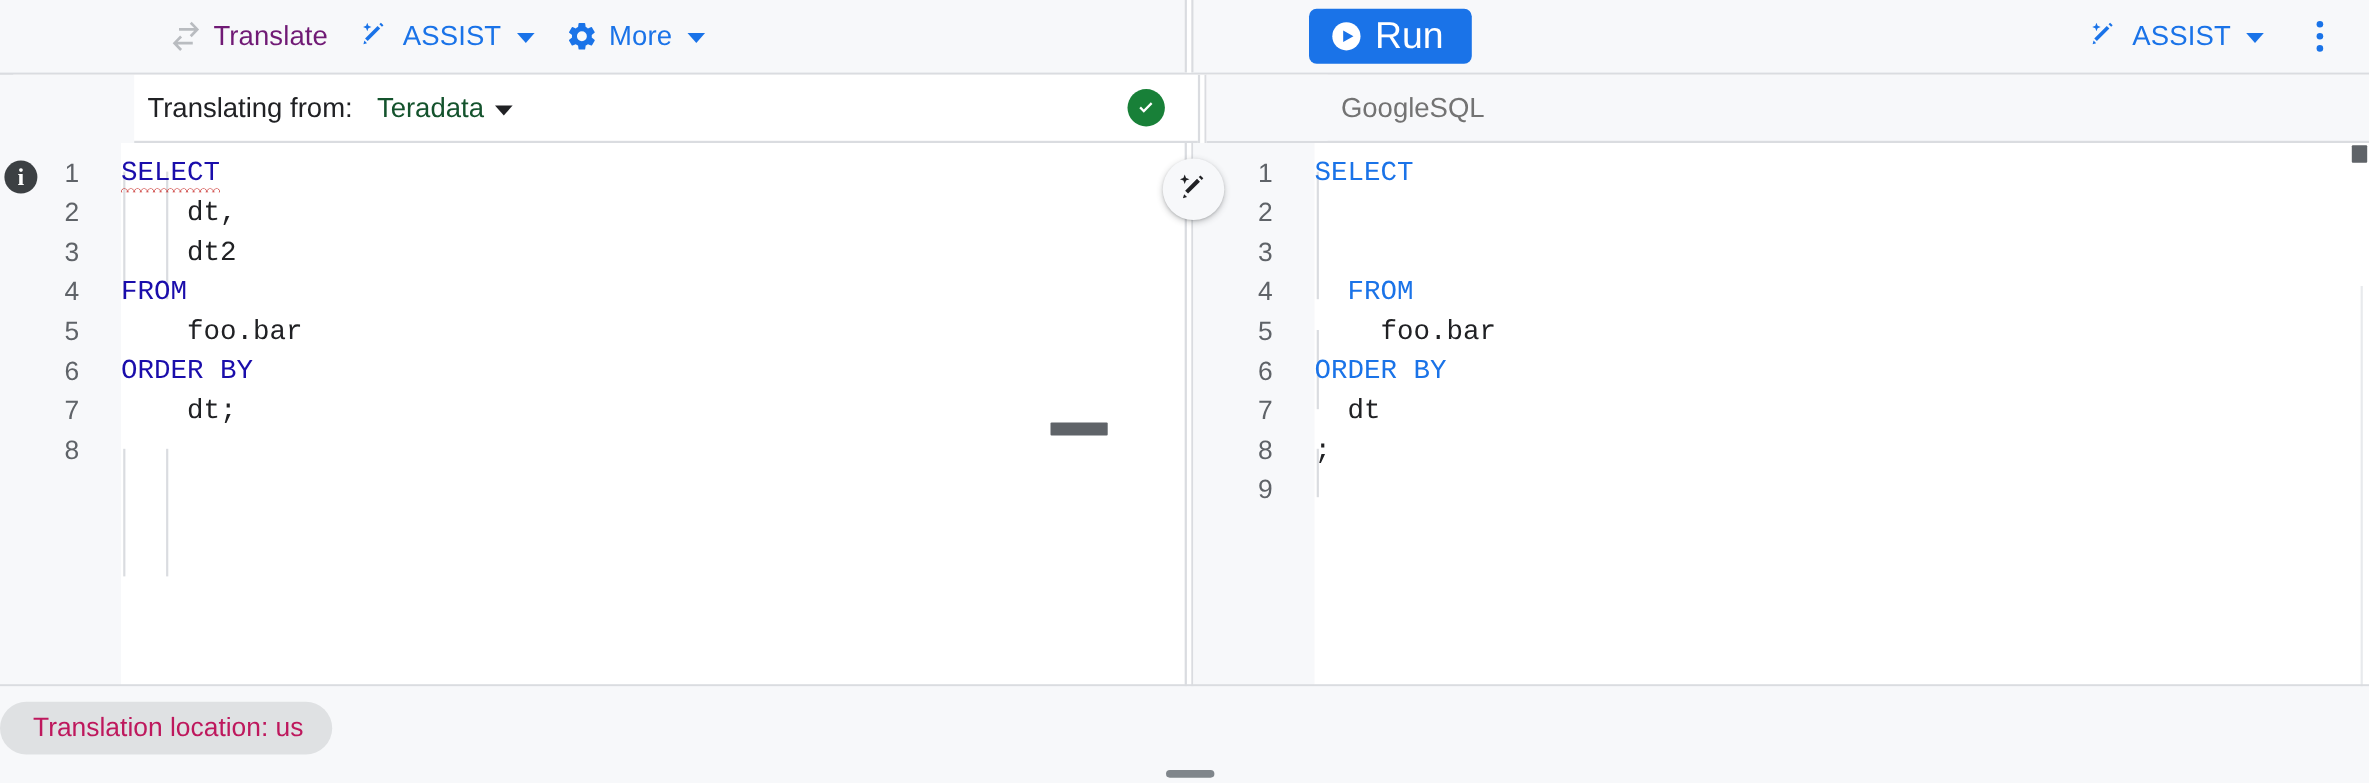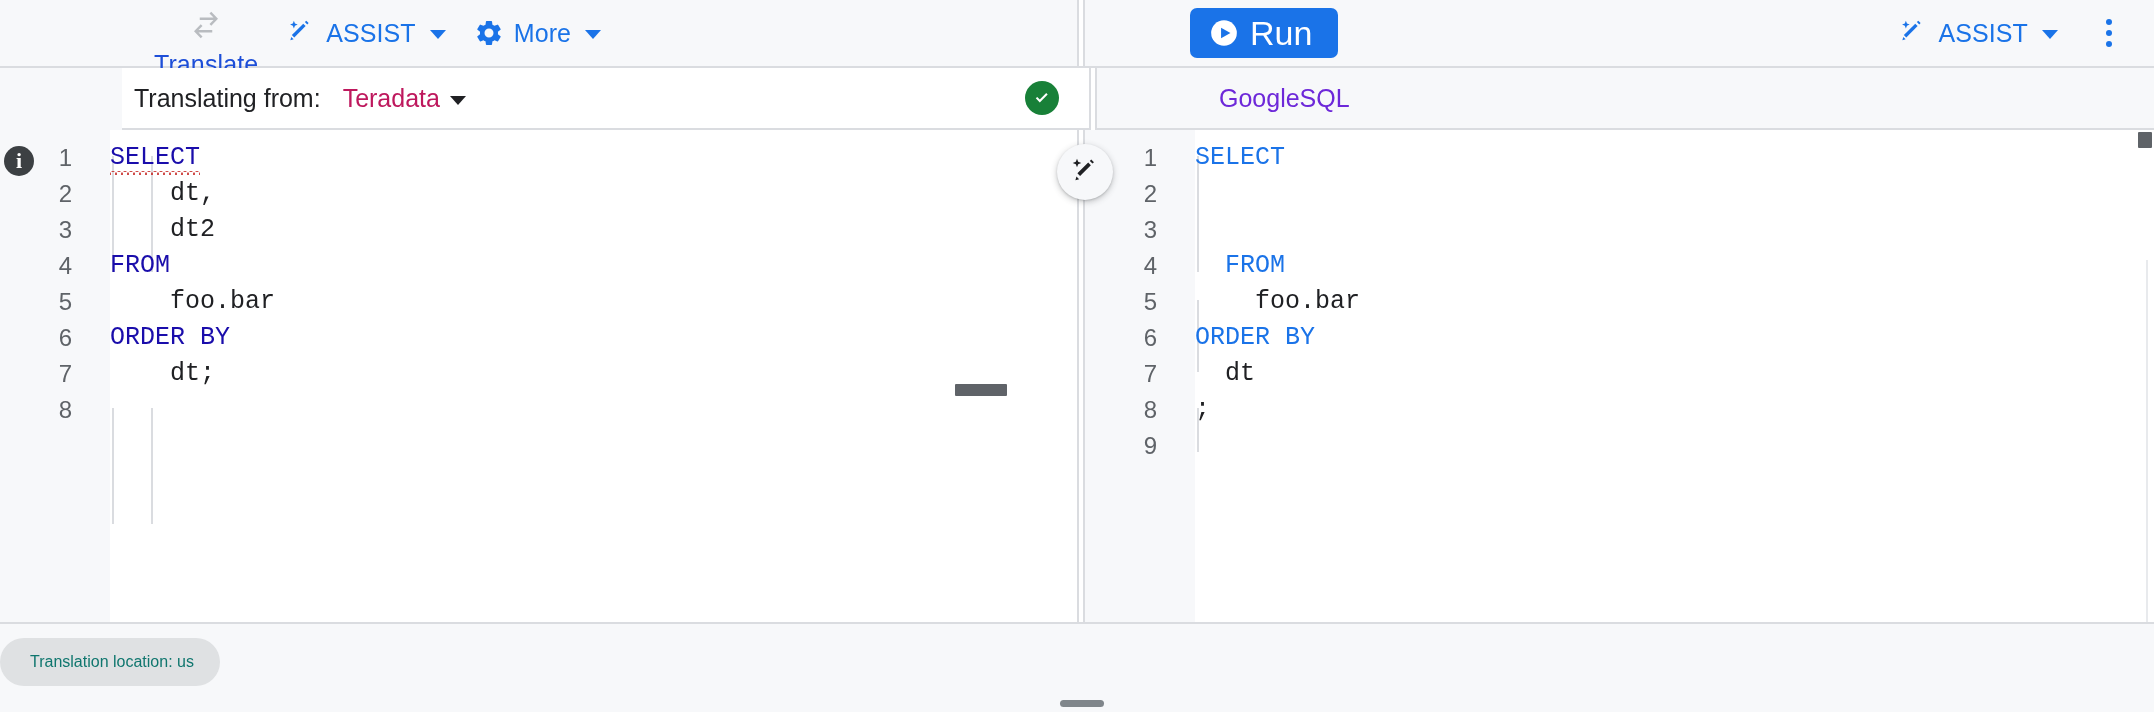--- a/index.html
+++ b/index.html
@@ -61,21 +61,21 @@
     border: none;
     background: transparent;
     color: #1a73e8;
     font-family: "Liberation Sans", sans-serif;
     font-size: 25px;
     letter-spacing: 0.1px;
     cursor: pointer;
     border-radius: 6px;
     white-space: nowrap;
   }
-  .tb-btn.disabled { color: #1d4ed8; cursor: default; flex-direction: column; }
+  .tb-btn.disabled { color: #701a75; cursor: default; }
   .tb-btn .caret {
     display: inline-block;
     width: 0; height: 0;
     border-left: 8px solid transparent;
     border-right: 8px solid transparent;
     border-top: 9px solid currentColor;
     margin-left: 4px;
     margin-top: 3px;
   }
   .tb-icon { display: inline-flex; align-items: center; justify-content: center; }
@@ -145,21 +145,21 @@
     font-size: 25px;
     color: #202124;
     white-space: nowrap;
   }
   .lang-select {
     display: inline-flex;
     align-items: center;
     gap: 10px;
     margin-left: 22px;
     font-size: 25px;
-    color: #be185d;
+    color: #14532d;
     cursor: pointer;
     white-space: nowrap;
   }
   .lang-select .caret {
     display: inline-block;
     width: 0; height: 0;
     border-left: 8px solid transparent;
     border-right: 8px solid transparent;
     border-top: 9px solid #202124;
     margin-top: 4px;
@@ -189,21 +189,21 @@
     display: flex;
     align-items: center;
     border-bottom: 2px solid #dadce0;
   }
   .lang-right-gutter {
     width: 110px; height: 100%;
     background: #f7f8fa;
   }
   .lang-right-name {
     font-size: 25px;
-    color: #6d28d9;
+    color: #737373;
     padding-left: 12px;
   }
 
   
   .editors {
     position: absolute;
     top: 130px; left: 0;
     width: 2154px; height: 494px;
     background: #f7f8fa;
   }
@@ -345,22 +345,22 @@
   }
   .chip {
     position: absolute;
     left: 0; top: 14px;
     height: 48px;
     border-radius: 24px;
     background: #dfe1e3;
     display: inline-flex;
     align-items: center;
     padding: 0 26px 0 30px;
-    font-size: 16px;
-    color: #0f766e;
+    font-size: 24px;
+    color: #be185d;
     white-space: nowrap;
   }
   .drag-handle {
     position: absolute;
     left: 1060px; top: 700px;
     width: 44px; height: 7px;
     border-radius: 4px;
     background: #80868b;
     cursor: ns-resize;
   }

